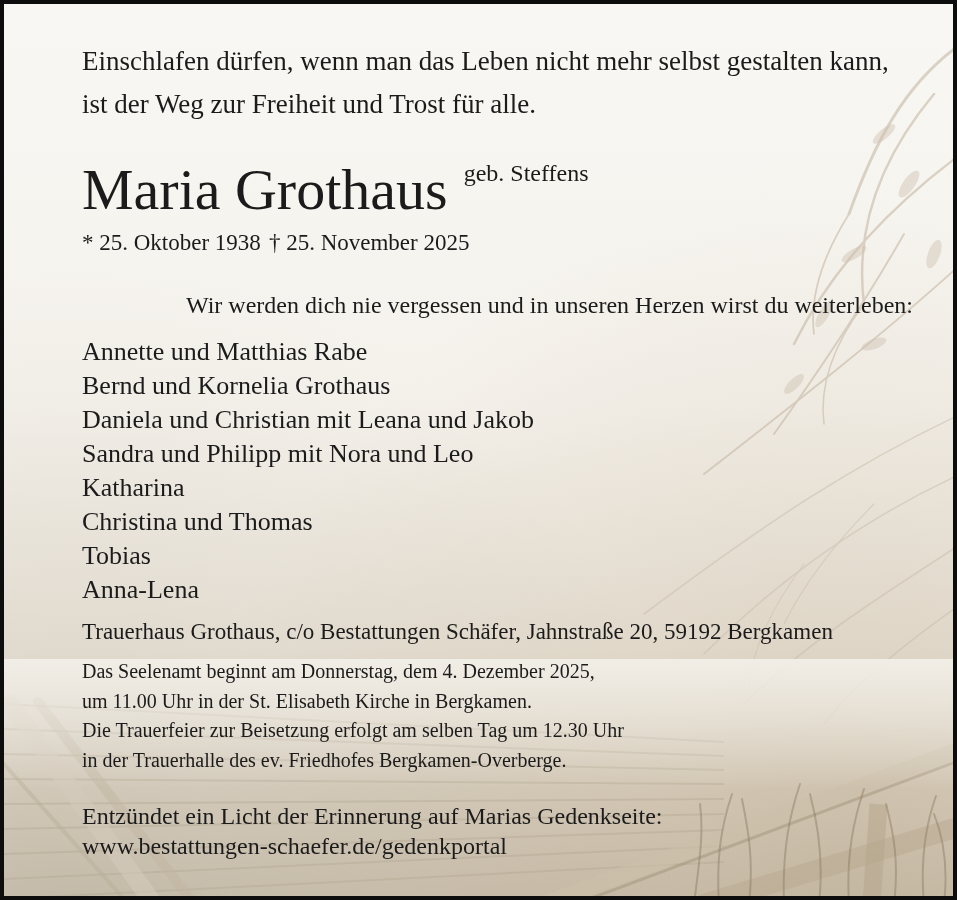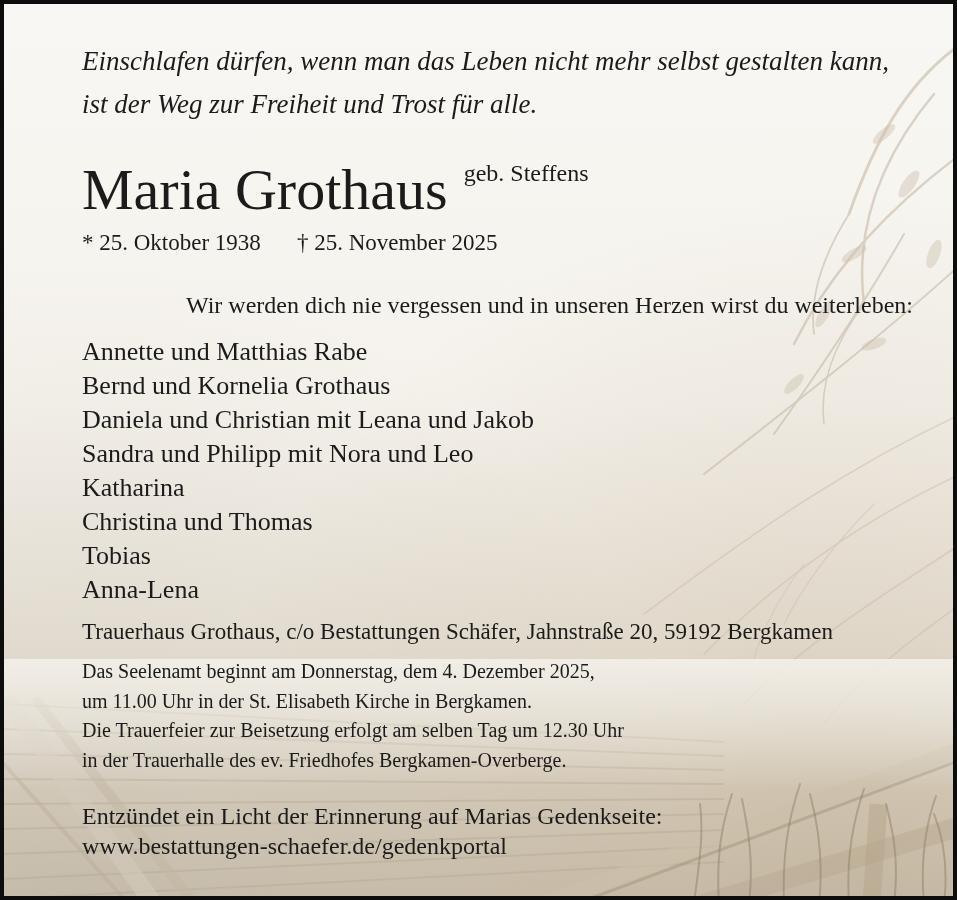--- a/index.html
+++ b/index.html
@@ -23,21 +23,20 @@
   .bg-photo {
     position: absolute; inset: 0;
     pointer-events: none;
   }
   .content {
     position: relative;
     padding: 36px 40px 0 78px;
   }
   .line { white-space: nowrap; }
   .epigraph {
-    font-style: italic;
     font-size: 27px;
     line-height: 43px;
   }
   .name-row {
     margin-top: 34px;
     display: flex;
     align-items: flex-start;
   }
   .deceased-name {
     font-size: 58px;
@@ -46,21 +45,21 @@
   .maiden-name {
     font-size: 24px;
     margin-left: 16px;
   }
   .dates {
     margin-top: 10px;
     font-size: 23px;
     display: flex;
     gap: 8px;
   }
-  .death-date { margin-left: 28px; }
+  .death-date { }
   .intro {
     margin-top: 36px;
     font-size: 24px;
     text-align: right;
   }
   .mourners {
     margin-top: 16px;
     font-size: 26px;
     line-height: 34px;
   }

